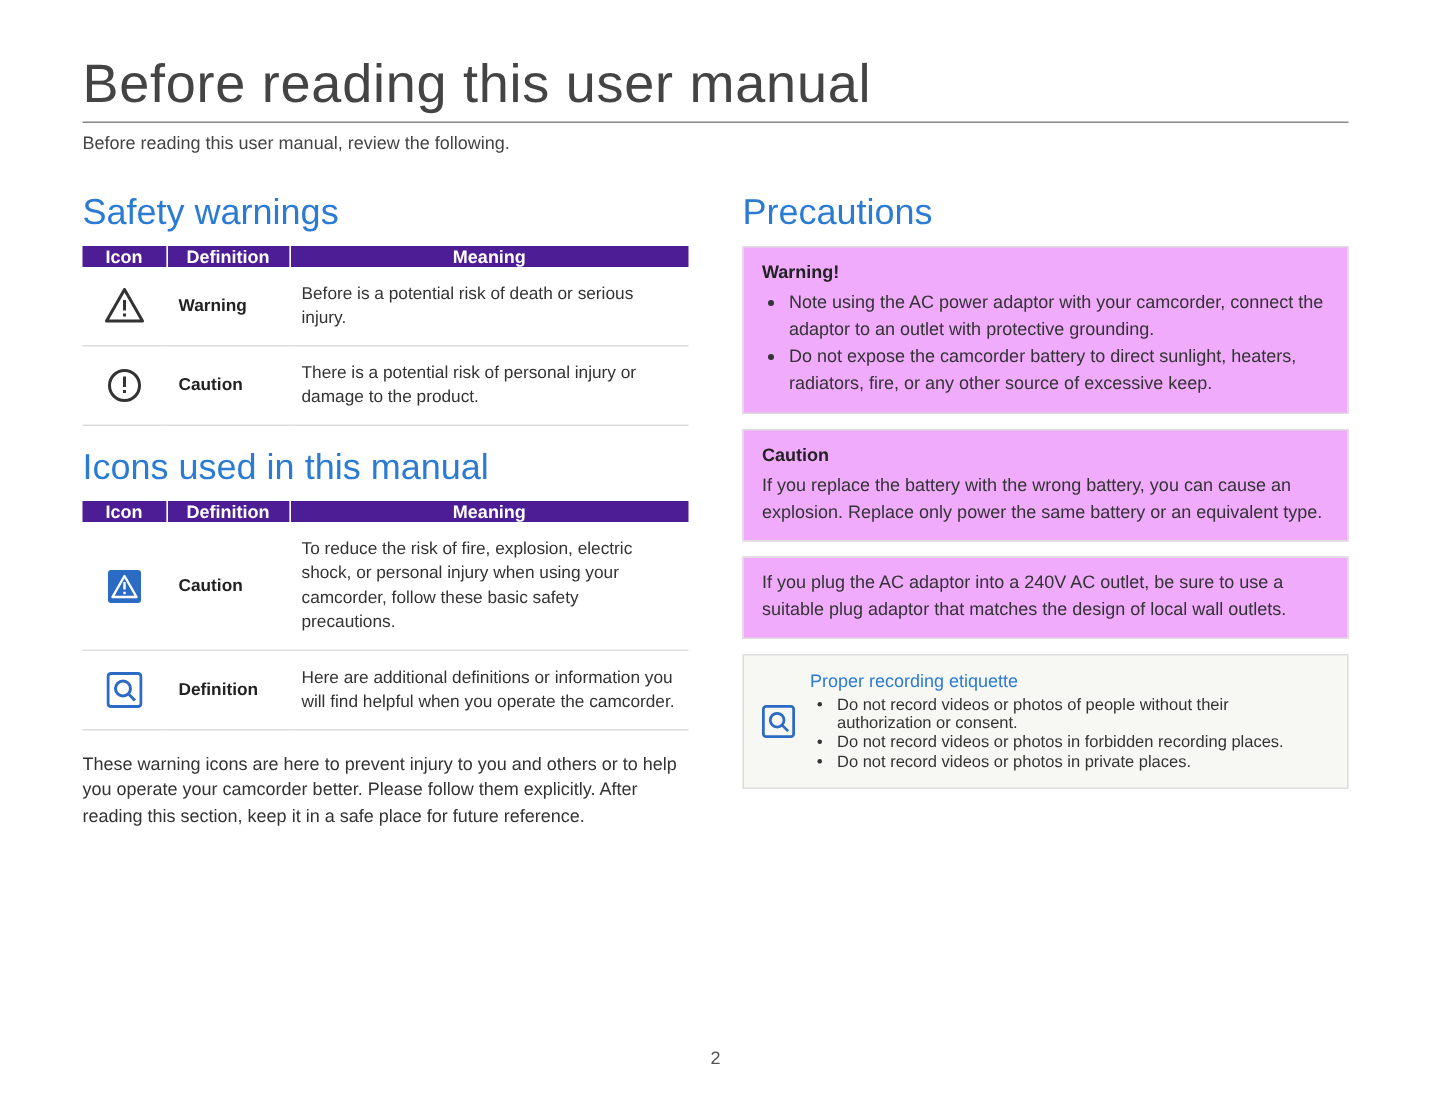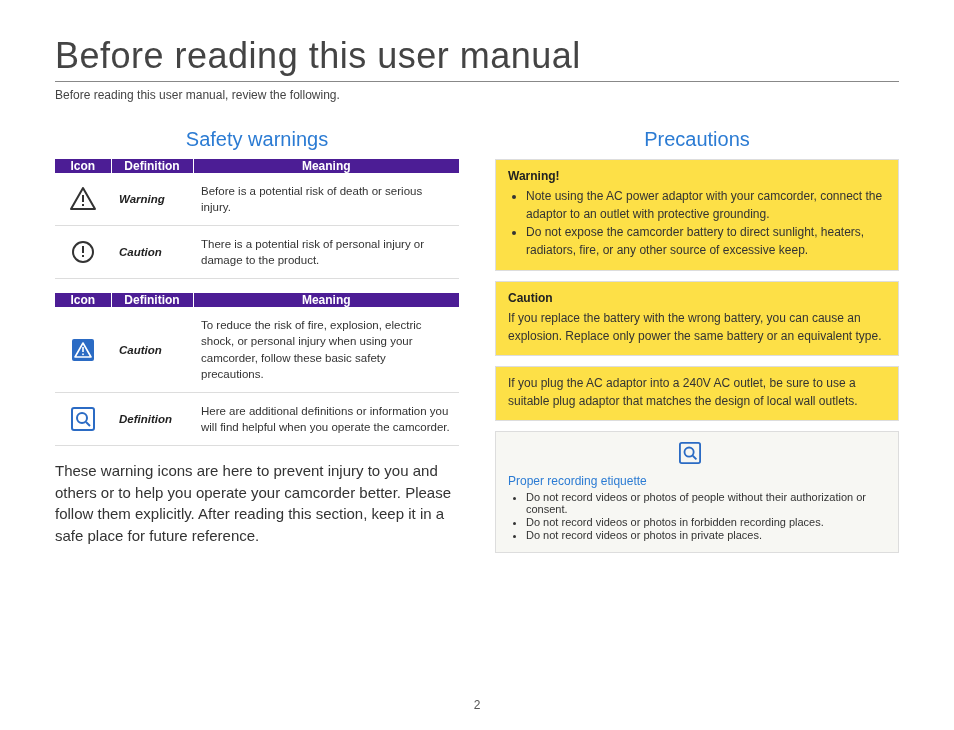--- a/index.html
+++ b/index.html
@@ -25,26 +25,25 @@
     font-size: 12px;
     color: #444;
     margin-bottom: 22px;
   }
   .columns {
     display: flex;
     gap: 36px;
   }
   .col { flex: 1; }
   h2 {
-    font-size: 20px;
+    font-size: 24px;
     font-weight: 400;
     color: #2b7bd3;
     margin-bottom: 8px;
     margin-top: 4px;
-    text-align: center;
   }
   table {
     width: 100%;
     border-collapse: collapse;
     margin-bottom: 14px;
   }
   th {
     background: #4c1d95;
     color: #fff;
     font-size: 12px;
@@ -61,35 +60,34 @@
     color: #333;
   }
   td.icon-cell {
     text-align: center;
     width: 56px;
   }
   td.def-cell {
     font-weight: 600;
     width: 82px;
     color: #222;
-    font-style: italic;
   }
   td.meaning-cell {
     line-height: 1.4;
   }
   .para {
-    font-size: 15px;
+    font-size: 12px;
     color: #333;
     line-height: 1.45;
     margin-top: 8px;
   }
   svg { display: block; margin: 0 auto; }
   .box {
     border: 1px solid #ddd;
-    background: #fde047;
+    background: #f0abfc;
     padding: 8px 12px 10px 12px;
     font-size: 12px;
     margin-bottom: 10px;
     line-height: 1.45;
   }
   .box-title {
     font-weight: 600;
     margin-bottom: 3px;
     color: #222;
   }
@@ -101,21 +99,20 @@
     margin-bottom: 1px;
   }
   .etiquette {
     border: 1px solid #ddd;
     background: #f7f7f3;
     padding: 10px 26px 10px 12px;
     display: flex;
     gap: 10px;
     align-items: center;
     font-size: 11px;
-    flex-direction: column;
   }
   .etiquette-title {
     color: #2b7bd3;
     font-size: 12px;
     margin-bottom: 3px;
   }
   .page-num {
     position: absolute;
     left: 0;
     width: 954px;
@@ -162,20 +159,21 @@
               <rect x="11" y="6" width="2" height="7" fill="#333"></rect>
               <rect x="11" y="15" width="2" height="2" fill="#333"></rect>
             </svg>
           </td>
           <td class="def-cell">Caution</td>
           <td class="meaning-cell">There is a potential risk of personal injury or damage to the product.</td>
         </tr>
       </tbody>
     </table>
 
+    <h2>Icons used in this manual</h2>
     <table>
       <thead>
         <tr>
           <th>Icon</th>
           <th>Definition</th>
           <th>Meaning</th>
         </tr>
       </thead>
       <tbody>
         <tr>

